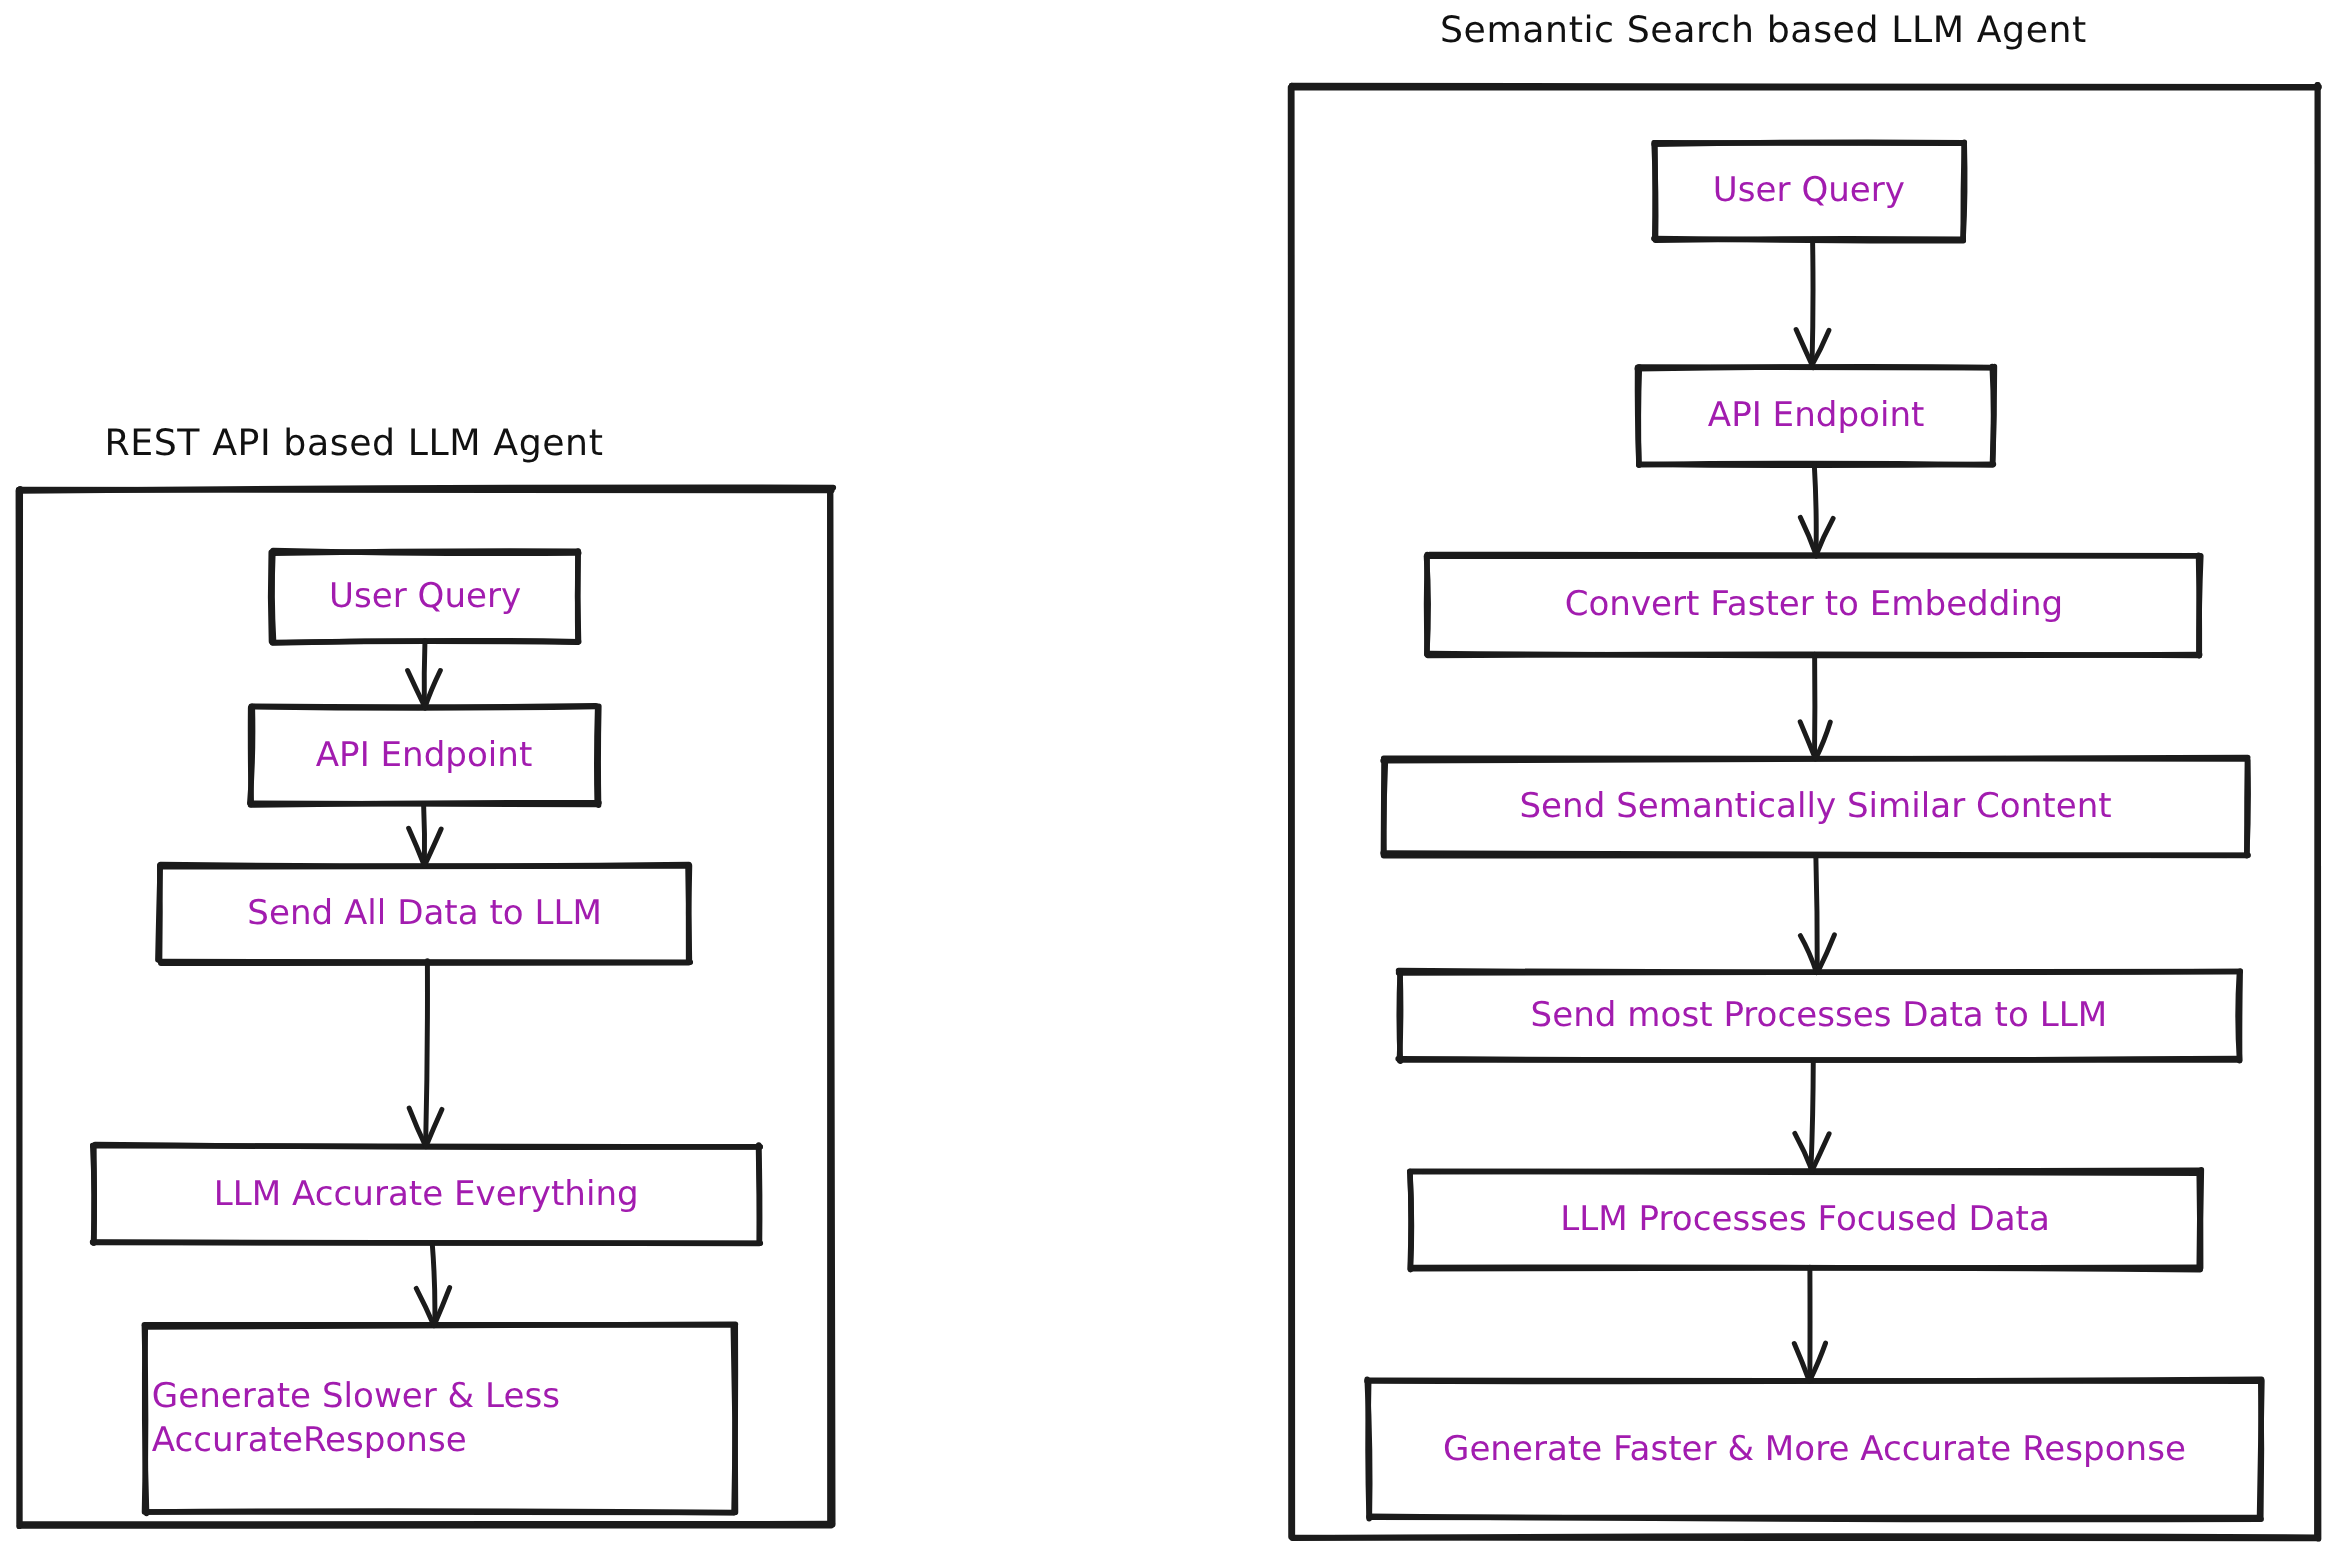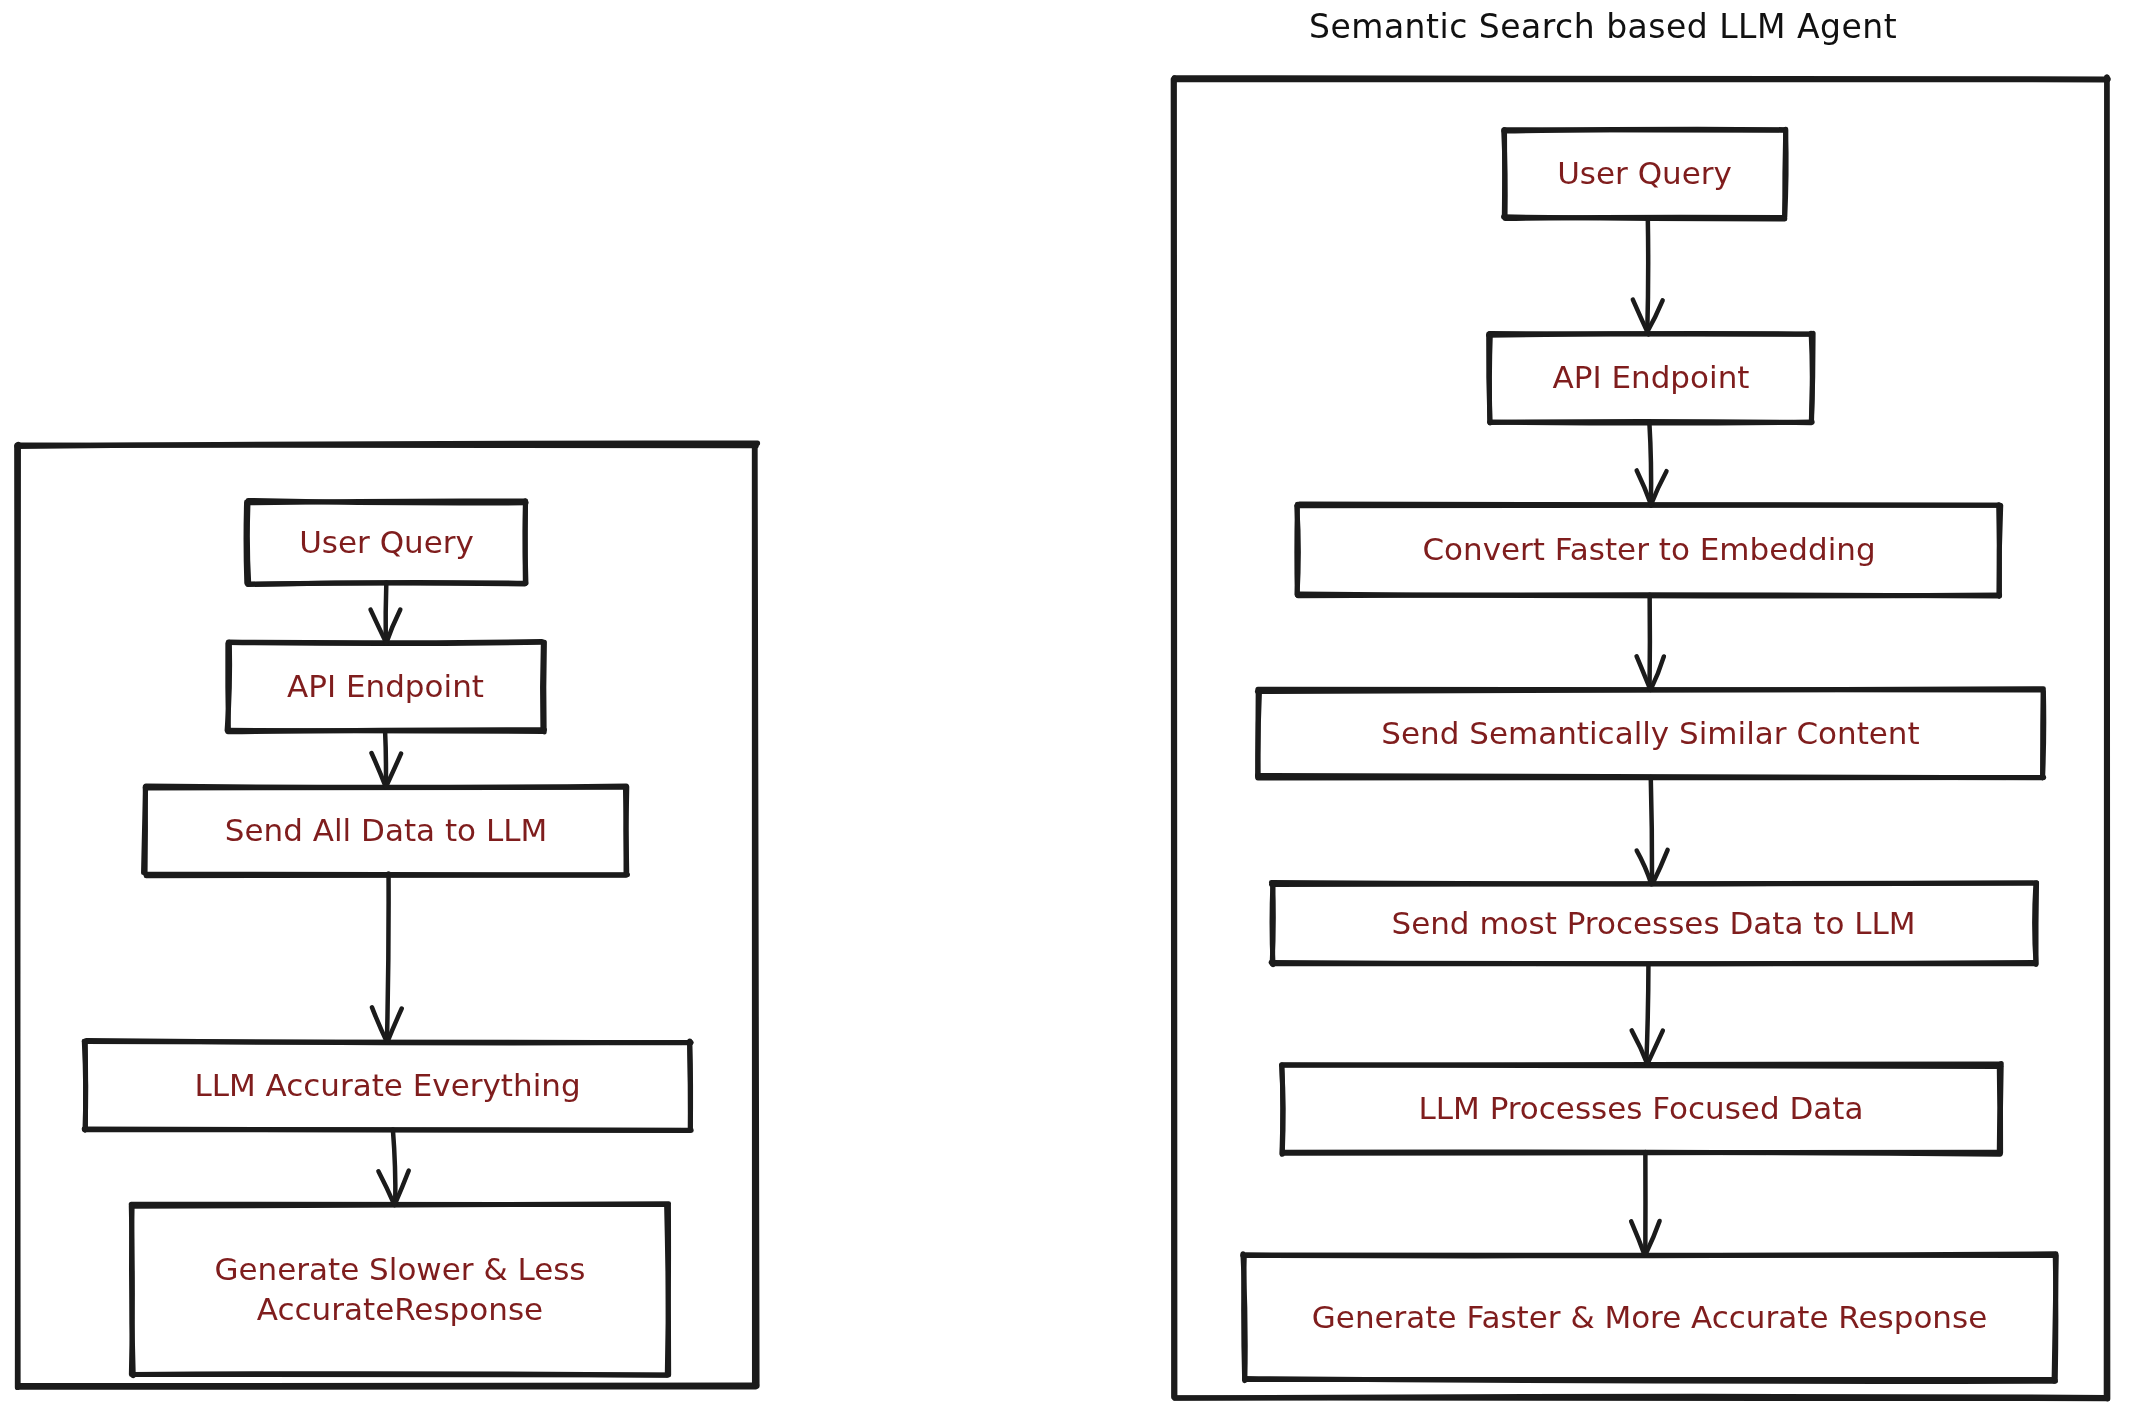--- a/index.html
+++ b/index.html
@@ -45,25 +45,25 @@
   }
   #title-right {
     left: 1309px;
     top: 7px;
   }
   .node-label {
     position: absolute;
     display: flex;
     align-items: center;
     justify-content: center;
-    text-align: center;
+    text-align: left;
     font-family: "DejaVu Sans", sans-serif;
     font-size: 31px;
     line-height: 1.28;
-    color: #7f1d1d;
+    color: #a21caf;
     box-sizing: border-box;
     padding: 0 6px;
     pointer-events: none;
   }
 </style>
 </head>
 <body>
 
 <div id="canvas">
 
@@ -253,20 +253,21 @@
         <path d="M 1631.6707060725291 1030.3514385593548 Q 1641.097661210968 1047.6665850167008 1647.4612589203757 1064.4305928720025" fill="none" stroke="#1b1b1b" stroke-width="4.5" stroke-linecap="round" stroke-linejoin="round"></path>
         <path d="M 1662.8324925482518 1030.651905131541 Q 1655.1210908903838 1047.6560912375135 1646.8758843192159 1065.1465358309292" fill="none" stroke="#1b1b1b" stroke-width="4.5" stroke-linecap="round" stroke-linejoin="round"></path>
       </g>
       <g>
         <path d="M 1645.3582310973472 1152.0905911827324 Q 1645.6021030917773 1202.9377853400715 1645.3355873523913 1253.417637482331" fill="none" stroke="#1b1b1b" stroke-width="4.5" stroke-linecap="round" stroke-linejoin="round"></path>
         <path d="M 1631.1787618555495 1221.3573944955401 Q 1638.7662273424055 1238.8873075018578 1644.8337817486624 1255.6074673563742" fill="none" stroke="#1b1b1b" stroke-width="4.5" stroke-linecap="round" stroke-linejoin="round"></path>
         <path d="M 1659.589588616681 1220.9597490532974 Q 1654.0145793933023 1236.7294415950912 1645.6149732077283 1254.2819445085813" fill="none" stroke="#1b1b1b" stroke-width="4.5" stroke-linecap="round" stroke-linejoin="round"></path>
       </g>
     </svg>
 
+  <div class="panel-title" id="title-left">REST API based LLM Agent</div>
 
   <div class="panel-title" id="title-right">Semantic Search based LLM Agent</div>
 
   <div id="labels-layer">
       <div class="node-label" style="left: 248px; top: 502px; width: 277px; height: 81px;">User Query</div>
       <div class="node-label" style="left: 228px; top: 643px; width: 315px; height: 88px;">API Endpoint</div>
       <div class="node-label" style="left: 145px; top: 787px; width: 482px; height: 87px;">Send All Data to LLM</div>
       <div class="node-label" style="left: 85px; top: 1042px; width: 605px; height: 88px;">LLM Accurate Everything</div>
       <div class="node-label" style="left: 132px; top: 1205px; width: 536px; height: 170px;">Generate Slower &amp; Less AccurateResponse</div>
       <div class="node-label" style="left: 1504px; top: 130px; width: 281px; height: 88px;">User Query</div>

